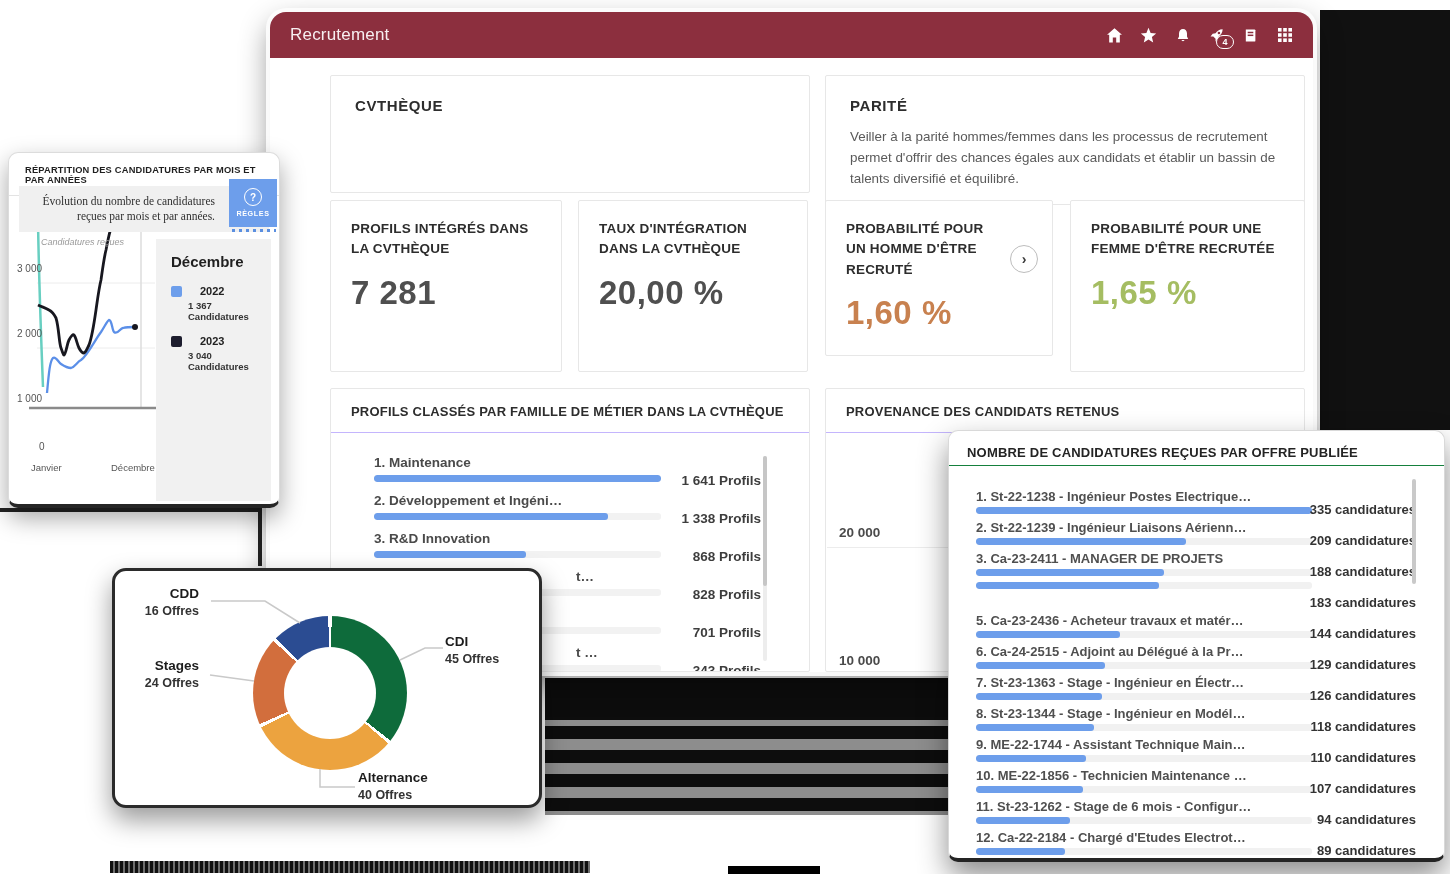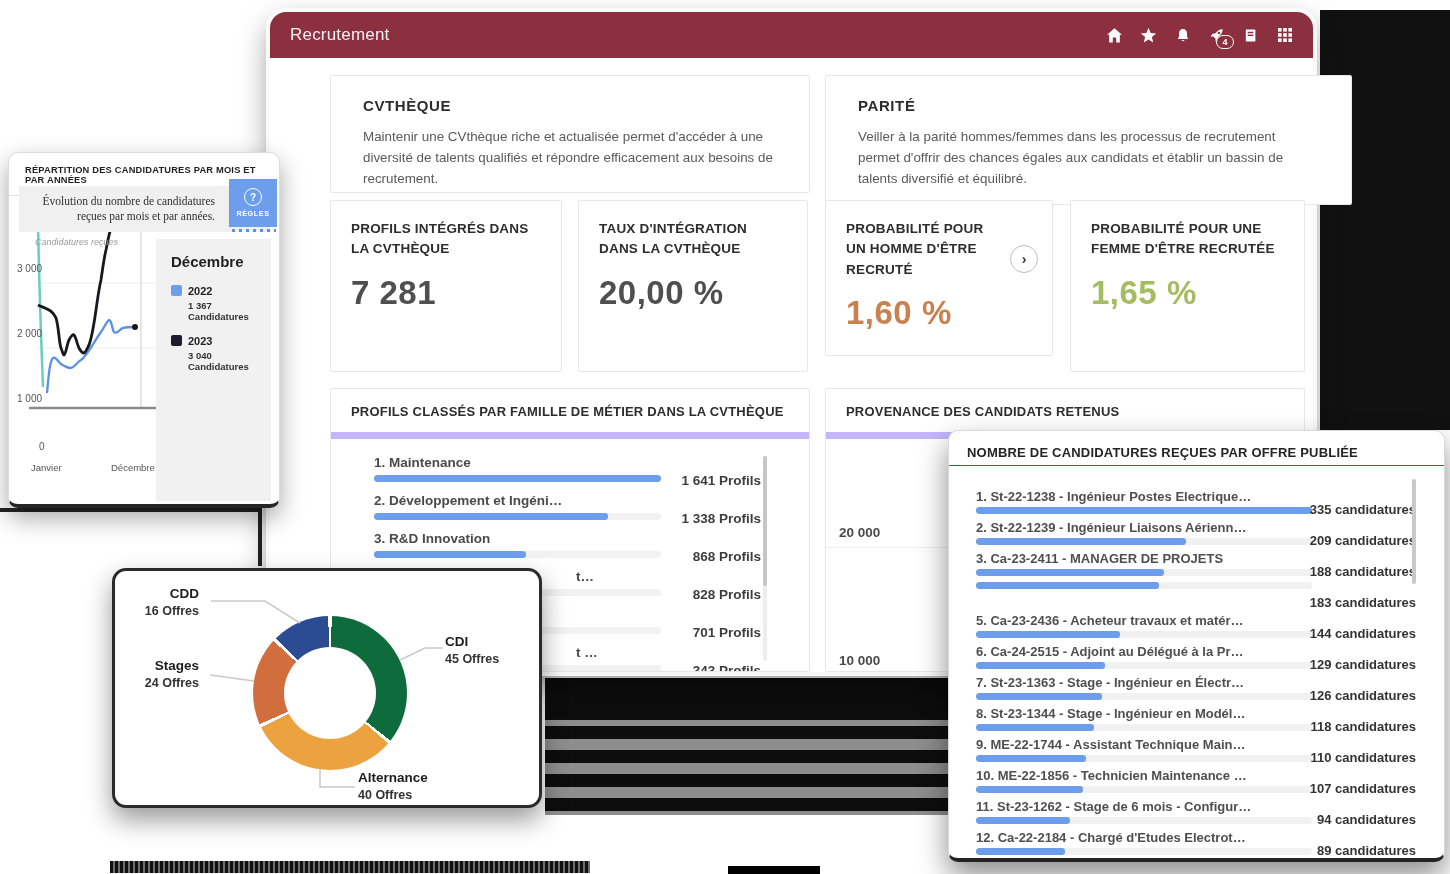--- a/index.html
+++ b/index.html
@@ -25,39 +25,39 @@
     border-radius:16px 16px 0 0;display:flex;align-items:center;padding:5px 20px;box-sizing:border-box}
   .mw-title{color:#f7eef0;font-size:17px;font-weight:500;letter-spacing:.2px}
   .mw-icons{margin-left:auto;display:flex;gap:17px;align-items:center}
   .hicon{width:17px;height:17px;display:inline-flex;align-items:center;justify-content:center;position:relative;cursor:pointer}
   .hicon svg{display:block}
   .hbadge{position:absolute;right:-9px;bottom:-5px;min-width:10px;height:12px;padding:0 3px;
     border:1.5px solid #fff;border-radius:8px;background:#8c2f3e;color:#fff;font-size:9px;
     font-weight:700;line-height:12px;text-align:center}
 
   .sec{position:absolute;background:#fff;border:1px solid #e7e7e7;border-radius:2px;box-sizing:border-box}
-  .intro{padding:21px 32px}
+  .intro{padding:21px 24px}
   .intro h2{margin:0 0 13px;font-size:15px;font-weight:800;color:#2d2d2d;letter-spacing:.6px}
   .intro p{margin:0;font-size:13.4px;font-weight:500;color:#5a5a5a;line-height:1.55}
   #introA{left:60px;top:63px;width:480px;height:118px}
-  #introB{left:555px;top:63px;width:527px;height:130px}
+  #introB{left:555px;top:63px;width:480px;height:130px}
   #kpi1{left:60px;top:188px;width:232px;height:172px}
   #kpi2{left:308px;top:188px;width:230px;height:172px}
   #kpi3{left:555px;top:188px;width:228px;height:156px}
   #kpi4{left:800px;top:188px;width:235px;height:172px}
   .kpi{padding:18px 20px}
   .kpi-title{font-size:13.5px;font-weight:800;color:#2d2d2d;line-height:1.5;letter-spacing:.2px}
   .kpi-value{font-size:33px;font-weight:800;margin-top:14px;letter-spacing:.5px;color:#4f4f4f}
   .next-btn{position:absolute;right:14px;top:44px;width:26px;height:26px;border:1px solid #bdbdbd;
     border-radius:50%;display:flex;align-items:center;justify-content:center;font-size:14px;
     font-weight:700;color:#3b3b3b;cursor:pointer;background:#fff}
   #chartL{left:60px;top:376px;width:480px;height:284px;overflow:hidden}
   #chartR{left:555px;top:376px;width:480px;height:284px;overflow:hidden}
   .cc-title{padding:15px 20px 13px;font-size:13px;font-weight:800;color:#2d2d2d;
-    border-bottom:7px solid #c4b5fd;letter-spacing:.2px}
+    border-bottom:1px solid #c4b5fd;letter-spacing:.2px}
 
   
   .pf-list{position:absolute;left:43px;top:66px;width:387px}
   .pf-row{position:relative;height:38px}
   .pf-label{font-size:13.5px;font-weight:600;color:#4a4a4a;white-space:nowrap;margin-bottom:5px;min-height:15px}
   .pf-bar{width:287px;height:7px;background:#f2f2f2;border-radius:3px;overflow:hidden}
   .pf-fill{height:100%;background:#6d9eeb;border-radius:3px}
   .pf-value{position:absolute;right:0;bottom:5px;font-size:13.5px;font-weight:700;color:#3d3d3d}
   .pf-scroll{position:absolute;right:42px;top:67px;width:4px;height:205px;background:#ededed;border-radius:2px}
   .pf-thumb{width:4px;height:130px;background:#c6c6c6;border-radius:2px;cursor:pointer}
@@ -74,28 +74,28 @@
   .lc-sub{position:absolute;left:10px;top:33px;width:250px;height:46px;background:#f0f0f0;
     display:flex;align-items:center;justify-content:center;padding-right:54px;box-sizing:border-box;
     font-family:"Liberation Serif",serif;font-size:11.5px;color:#2f2f2f;text-align:right;line-height:1.3}
   .lc-badge{position:absolute;left:220px;top:26px;width:48px;height:48px;background:#6d9eeb;cursor:pointer;
     display:flex;flex-direction:column;align-items:center;justify-content:center;gap:3px}
   .lc-badge::after{content:'';position:absolute;left:1px;right:1px;bottom:-6px;height:5px;
     background-image:radial-gradient(circle,#5b8fe0 1.5px,rgba(0,0,0,0) 1.6px);background-size:7px 5px}
   .lc-q{width:16px;height:16px;border:1.6px solid #fff;border-radius:50%;color:#fff;font-size:10px;
     font-weight:800;display:flex;align-items:center;justify-content:center}
   .lc-bt{font-size:7.2px;font-weight:800;color:#fff;letter-spacing:.6px}
-  .lc-ylabel{position:absolute;left:26px;top:84px;font-style:italic;font-size:9px;color:#9a9a9a}
+  .lc-ylabel{position:absolute;left:32px;top:84px;font-style:italic;font-size:9px;color:#9a9a9a}
   .lc-tick{position:absolute;font-size:10px;color:#555}
   .lc-xlab{position:absolute;top:309px;font-size:9.5px;color:#555}
   .lc-panel{position:absolute;left:147px;top:86px;width:115px;height:262px;background:#f1f1f1;
     padding:14px 0 0 15px;box-sizing:border-box}
   .lc-month{font-size:15px;font-weight:800;color:#1f1f1f;margin-bottom:15px}
   .legend-item{margin-bottom:13px}
-  .li-head{display:flex;align-items:flex-start;gap:6px;font-size:11px;font-weight:800;color:#222}
+  .li-head{display:flex;align-items:flex-end;gap:18px;font-size:11px;font-weight:800;color:#222}
   .li-swatch{width:11px;height:11px;border-radius:2px}
   .li-val{font-size:9.5px;color:#333;margin:3px 9px 0 17px;font-weight:600}
 
   
   .donut-card{left:112px;top:568px;width:430px;height:240px;background:#fff;border:3px solid #2b2b2b;
     border-radius:14px;box-shadow:0 12px 26px rgba(0,0,0,.4);z-index:3;overflow:hidden}
   .ring{position:absolute;left:138px;top:45px;width:154px;height:154px;border-radius:50%}
   .hole{position:absolute;left:169px;top:76px;width:92px;height:92px;background:#fff;border-radius:50%}
   .dl{position:absolute;font-size:12.5px;color:#333;font-weight:600;line-height:1.3}
   .dl b{display:block;font-size:13.5px;font-weight:800;color:#1c1c1c}
@@ -172,21 +172,20 @@
               <rect x="6.2" y="11.4" width="3.6" height="3.6"></rect>
               <rect x="11.4" y="11.4" width="3.6" height="3.6"></rect>
             </g>
         </svg>
       </span>
     </span>
   </div>
 
   <div class="sec intro" id="introA">
     <h2>CVTHÈQUE</h2>
-    <p>Maintenir une CVthèque riche et actualisée permet d'accéder à une diversité de talents qualifiés et répondre efficacement aux besoins de recrutement.</p>
   </div>
   <div class="sec intro" id="introB">
     <h2>PARITÉ</h2>
     <p>Veiller à la parité hommes/femmes dans les processus de recrutement permet d'offrir des chances égales aux candidats et établir un bassin de talents diversifié et équilibré.</p>
   </div>
 
   <div class="sec kpi" id="kpi1">
     <div class="kpi-title">PROFILS INTÉGRÉS DANS LA CVTHÈQUE</div>
     <div class="kpi-value">7 281</div>
   </div>

